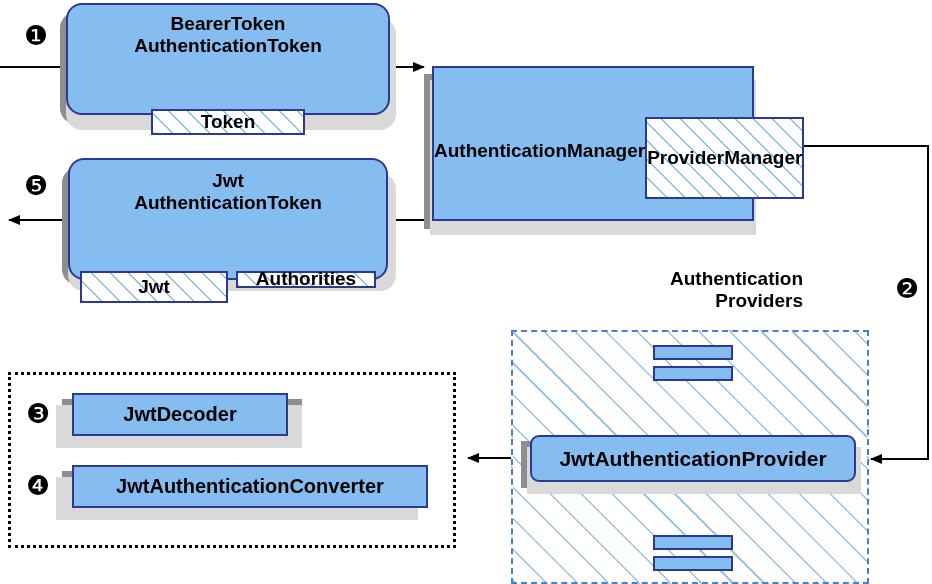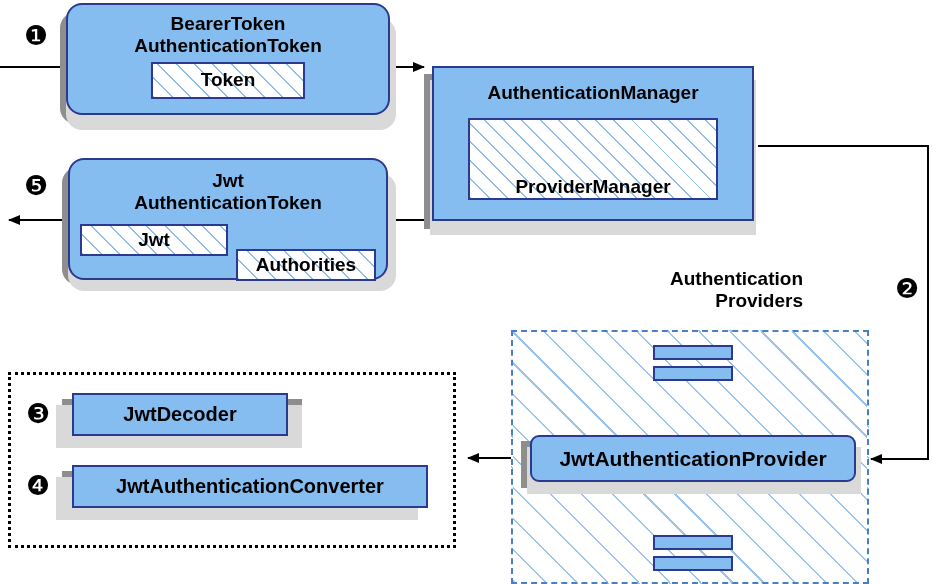--- a/index.html
+++ b/index.html
@@ -29,21 +29,21 @@
     background:#85bdf0;
     border:2px solid #2b3a8f;
     box-sizing:border-box;
     display:flex;
     align-items:center;
     justify-content:center;
     text-align:center;
     color:#000;
     font-weight:bold;
   }
-  .rounded{border-radius:16px;}
+  .rounded{border-radius:16px;gap:47px;}
 
   
   .hatch{
     border:2px solid #2b3a8f;
     box-sizing:border-box;
     background-color:#ffffff;
     background-image:repeating-linear-gradient(
         45deg,
         rgba(138,186,233,0.95) 0px,
         rgba(138,186,233,0.95) 1.4px,
@@ -172,36 +172,36 @@
 
   <div class="abs bluebox rounded" style="left:68px;top:158px;width:320px;height:122px;flex-direction:column;justify-content:flex-start;padding-top:10px;">
     <div style="font-size:19px;line-height:1.18;">
       <div>Jwt</div>
       <div>AuthenticationToken</div>
     </div>
     <div style="display:flex;gap:8px;margin-top:9px;">
       <div class="hatch" style="width:148px;height:32px;font-size:19px;">
         <span>Jwt</span>
       </div>
-      <div class="hatch" style="width:140px;height:32px;font-size:19px;margin-top:25px;">
+      <div class="hatch" style="width:140px;height:17px;font-size:19px;">
         <span>Authorities</span>
       </div>
     </div>
   </div>
 
   <div class="badge" style="left:24px;top:172px;">
     <span>❺</span>
   </div>
 
   <div class="abs shadow-dark" style="left:424px;top:74px;width:326px;height:155px;"></div>
   <div class="abs shadow-light" style="left:430px;top:80px;width:326px;height:155px;"></div>
 
-  <div class="abs bluebox" style="left:432px;top:66px;width:322px;height:155px;flex-direction:column;justify-content:flex-start;padding-top:14px;">
+  <div class="abs bluebox" style="left:432px;top:66px;width:322px;height:155px;flex-direction:row;justify-content:flex-start;padding-top:14px;">
     <div style="font-size:19px;">AuthenticationManager</div>
-    <div class="hatch" style="width:250px;height:82px;margin-top:14px;font-size:19px;align-items:flex-end;">
+    <div class="hatch" style="width:250px;height:82px;margin-top:14px;font-size:19px;">
       <span>ProviderManager</span>
     </div>
   </div>
 
   <div class="badge" style="left:895px;top:275px;">
     <span>❷</span>
   </div>
 
   <div class="label-2line" style="left:577px;top:268px;width:226px;font-size:19px;">
     <div>Authentication</div>

